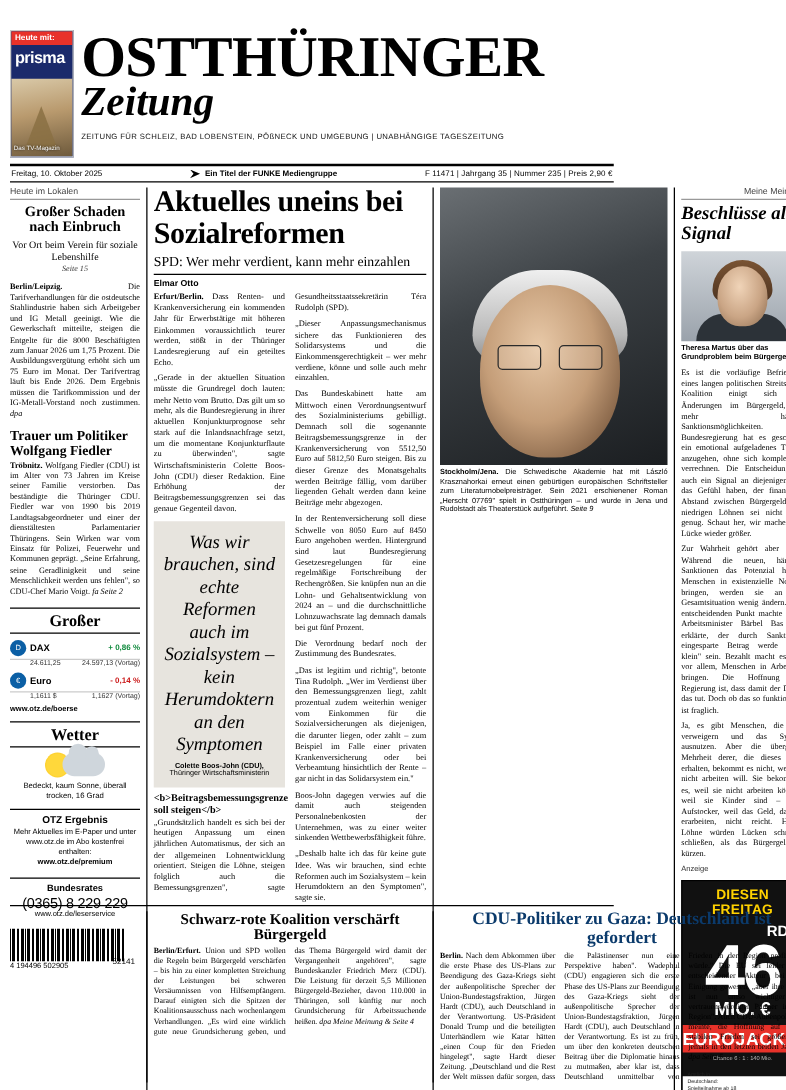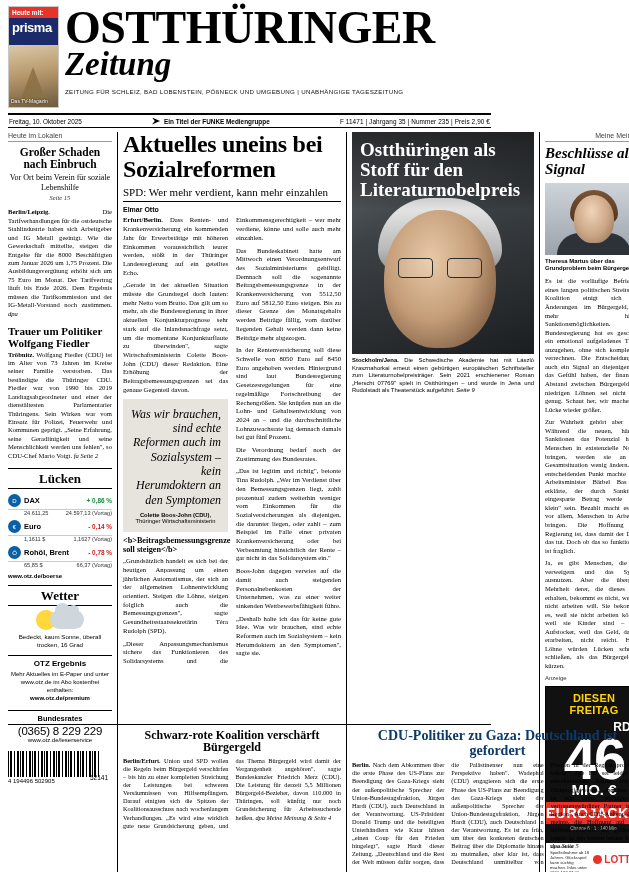--- a/index.html
+++ b/index.html
@@ -3,21 +3,21 @@
 <meta charset="utf-8">
 <style>
   * { box-sizing: border-box; margin: 0; padding: 0; }
   body {
     width: 629px;
     height: 872px;
     background: #ffffff;
     font-family: "Liberation Serif", serif;
     overflow: hidden;
   }
-  .page { width: 499px; height: 872px; position: relative; padding: 6px 8px; }
+  .page { width: 499px; height: 872px; position: relative; padding: 24px 8px; }
 
   
   .topstrip { display: flex; align-items: flex-start; height: 104px; }
   .promo {
     width: 74px; height: 102px; position: relative;
     background: #1b2a6b; color: #fff; overflow: hidden;
     border: 1px solid #c8c8c8;
   }
   .promo-head {
     background: #e8322a; color: #fff; font-family: "Liberation Sans", sans-serif;
@@ -231,22 +231,22 @@
   .body-txt b { font-weight: bold; }
   .sec-head {
     font-family: "Liberation Serif", serif; font-weight: bold; font-size: 8.2px;
     line-height: 1.1; margin: 4px 0 3px;
   }
   .pullquote {
     background: #e7e4de; padding: 8px 7px; margin: 4px 0;
     break-inside: avoid;
   }
   .pullquote p {
-    font-family: "Liberation Serif", serif; font-style: italic; font-size: 12px;
-    line-height: 1.2; text-align: right;
+    font-family: "Liberation Serif", serif; font-style: italic; font-size: 15px;
+    line-height: 1.2; text-align: center;
   }
   .pullquote .attrib {
     font-family: "Liberation Sans", sans-serif; font-size: 5.8px; font-weight: bold;
     text-align: center; margin-top: 5px; font-style: normal;
   }
   .pullquote .attrib span { font-weight: normal; display: block; }
 
   
   .sep-rule { border-top: 1.6px solid #000; margin: 7px 0 4px; }
 
@@ -445,21 +445,21 @@
 
       <div class="brief">
         <p><b>Berlin/Leipzig.</b> Die Tarifverhandlungen für die ostdeutsche Stahlindustrie haben sich Arbeitgeber und IG Metall geeinigt. Wie die Gewerkschaft mitteilte, steigen die Entgelte für die 8000 Beschäftigten zum Januar 2026 um 1,75 Prozent. Die Ausbildungsvergütung erhöht sich um 75 Euro im Monat. Der Tarifvertrag läuft bis Ende 2026. Dem Ergebnis müssen die Tarifkommission und der IG-Metall-Vorstand noch zustimmen. <i>dpa</i></p>
       </div>
 
       <div class="brief">
         <h3>Trauer um Politiker Wolfgang Fiedler</h3>
         <p><b>Tröbnitz.</b> Wolfgang Fiedler (CDU) ist im Alter von 73 Jahren im Kreise seiner Familie verstorben. Das beständigte die Thüringer CDU. Fiedler war von 1990 bis 2019 Landtagsabgeordneter und einer der dienstältesten Parlamentarier Thüringens. Sein Wirken war vom Einsatz für Polizei, Feuerwehr und Kommunen geprägt. „Seine Erfahrung, seine Geradlinigkeit und seine Menschlichkeit werden uns fehlen", so CDU-Chef Mario Voigt. <i>fa Seite 2</i></p>
       </div>
 
-      <div class="boxhead">Lücken</div>
+      <div class="boxhead">Großer</div>
       <div>
         <div>
           <div class="stock-row">
             <span class="stock-badge">D</span>
             <span class="stock-name">DAX</span>
             <span class="stock-chg up">+ 0,86 %</span>
           </div>
           <div class="stock-vals">
             <span>24.611,25</span>
             <span>24.597,13 (Vortag)</span>
@@ -469,31 +469,20 @@
           <div class="stock-row">
             <span class="stock-badge">€</span>
             <span class="stock-name">Euro</span>
             <span class="stock-chg down">- 0,14 %</span>
           </div>
           <div class="stock-vals">
             <span>1,1611 $</span>
             <span>1,1627 (Vortag)</span>
           </div>
         </div>
-        <div>
-          <div class="stock-row">
-            <span class="stock-badge">Ö</span>
-            <span class="stock-name">Rohöl, Brent</span>
-            <span class="stock-chg down">- 0,78 %</span>
-          </div>
-          <div class="stock-vals">
-            <span>65,85 $</span>
-            <span>66,37 (Vortag)</span>
-          </div>
-        </div>
       </div>
       <div class="boxurl">www.otz.de/boerse</div>
 
       <div class="weather-box">
         <div class="boxhead">Wetter</div>
         <div class="weather-ico">
           <div class="sun"></div>
           <div class="cloud"></div>
         </div>
         <div class="weather-txt">Bedeckt, kaum Sonne,
@@ -549,23 +538,20 @@
       </div>
     </div>
 
     <div class="vrule"></div>
 
     <div class="photo-block">
       <div class="photo">
         <div class="hair"></div>
         <div class="face"></div>
         <div class="glasses"></div>
-        <div class="photo-overlay">
-          <h2>Ostthüringen als Stoff für den Literaturnobelpreis</h2>
-        </div>
       </div>
       <div class="photo-cap"><b>Stockholm/Jena.</b> Die Schwedische Akademie hat mit László Krasznahorkai erneut einen gebürtigen europäischen Schriftsteller zum Literaturnobelpreisträger. Sein 2021 erschienener Roman „Herscht 07769" spielt in Ostthüringen – und wurde in Jena und Rudolstadt als Theaterstück aufgeführt. <i>Seite 9</i></div>
     </div>
 
     <div class="vrule"></div>
 
     <div>
       <div class="colhead colhead-r">Meine Meinung</div>
       <div class="meinung-title">Beschlüsse als Signal</div>
 

